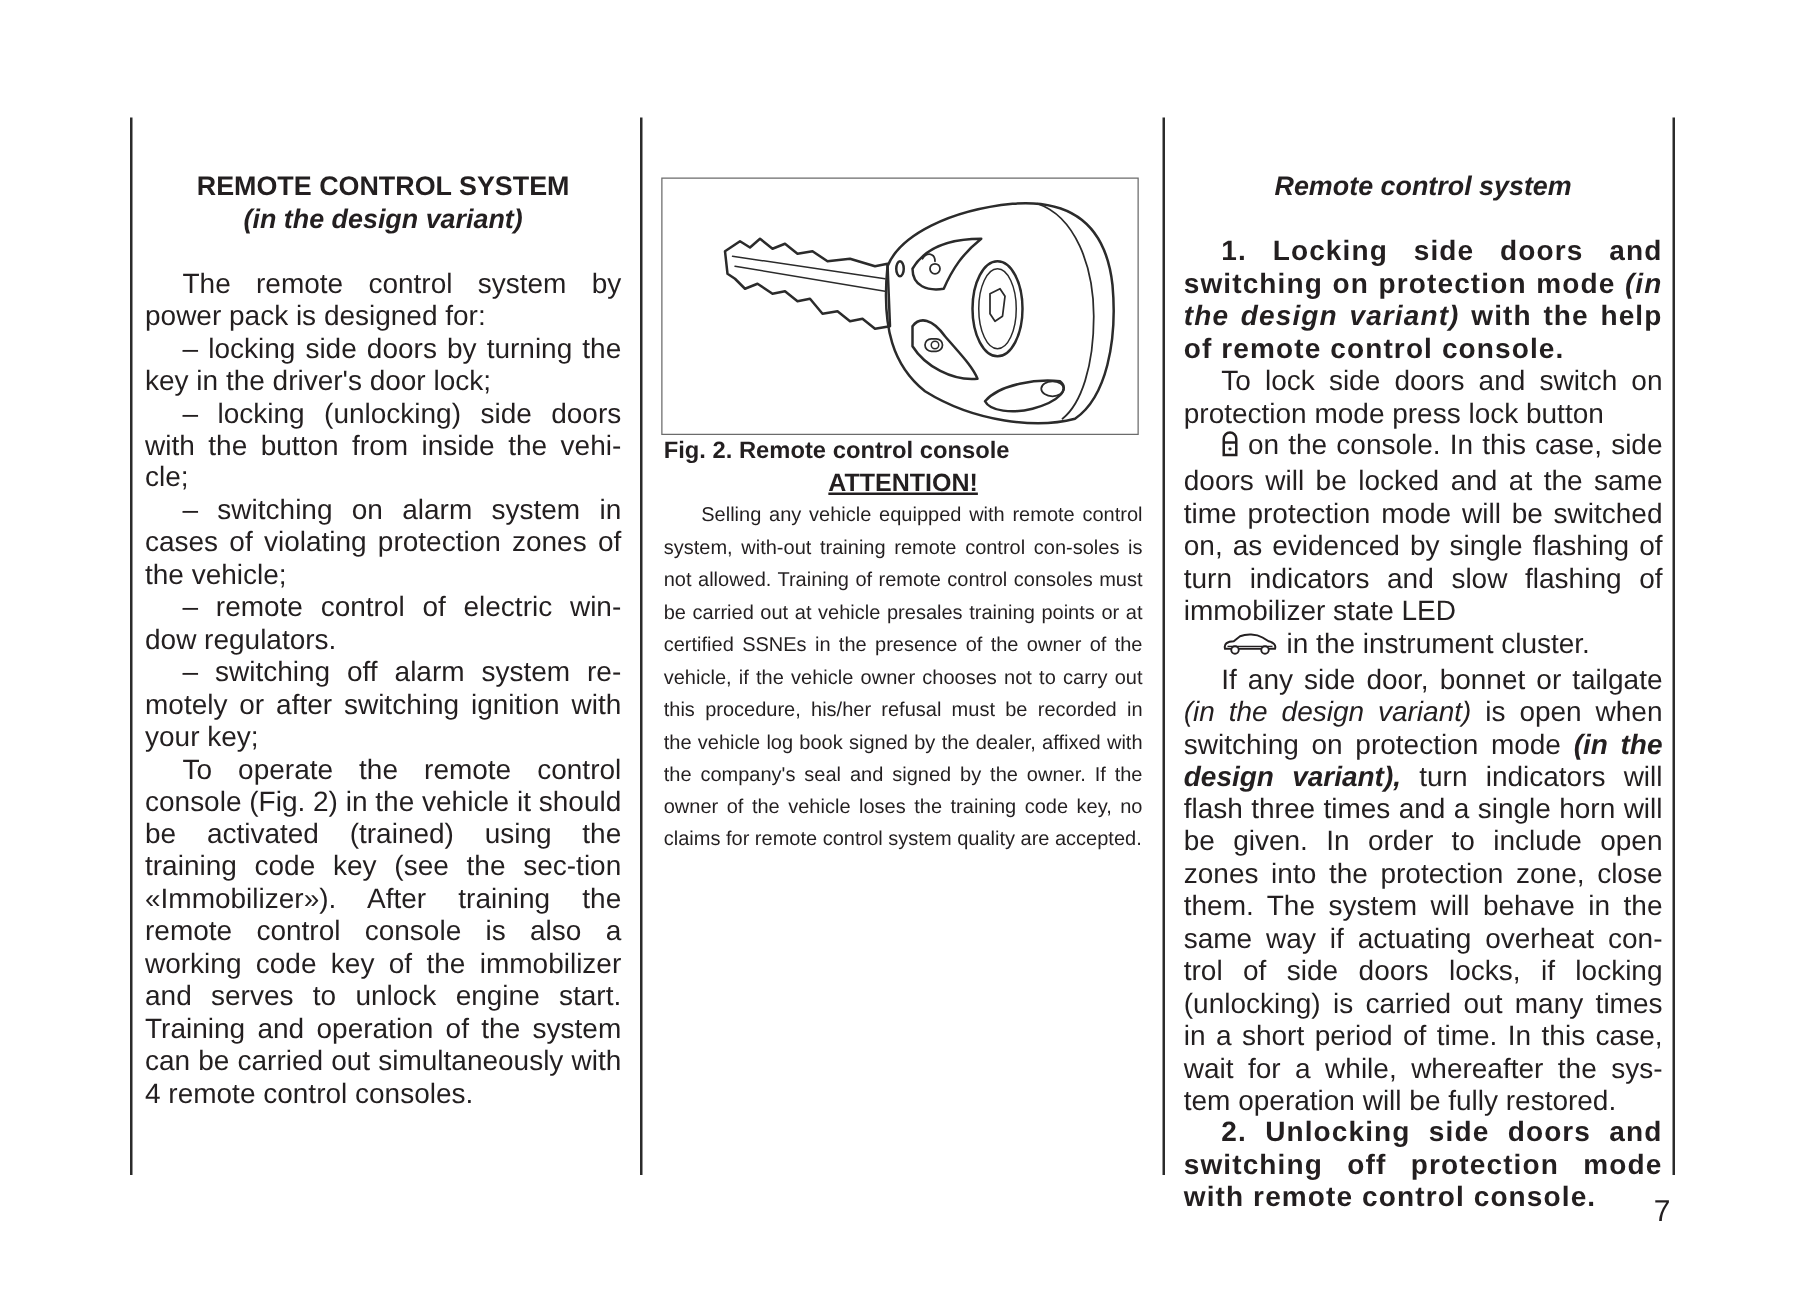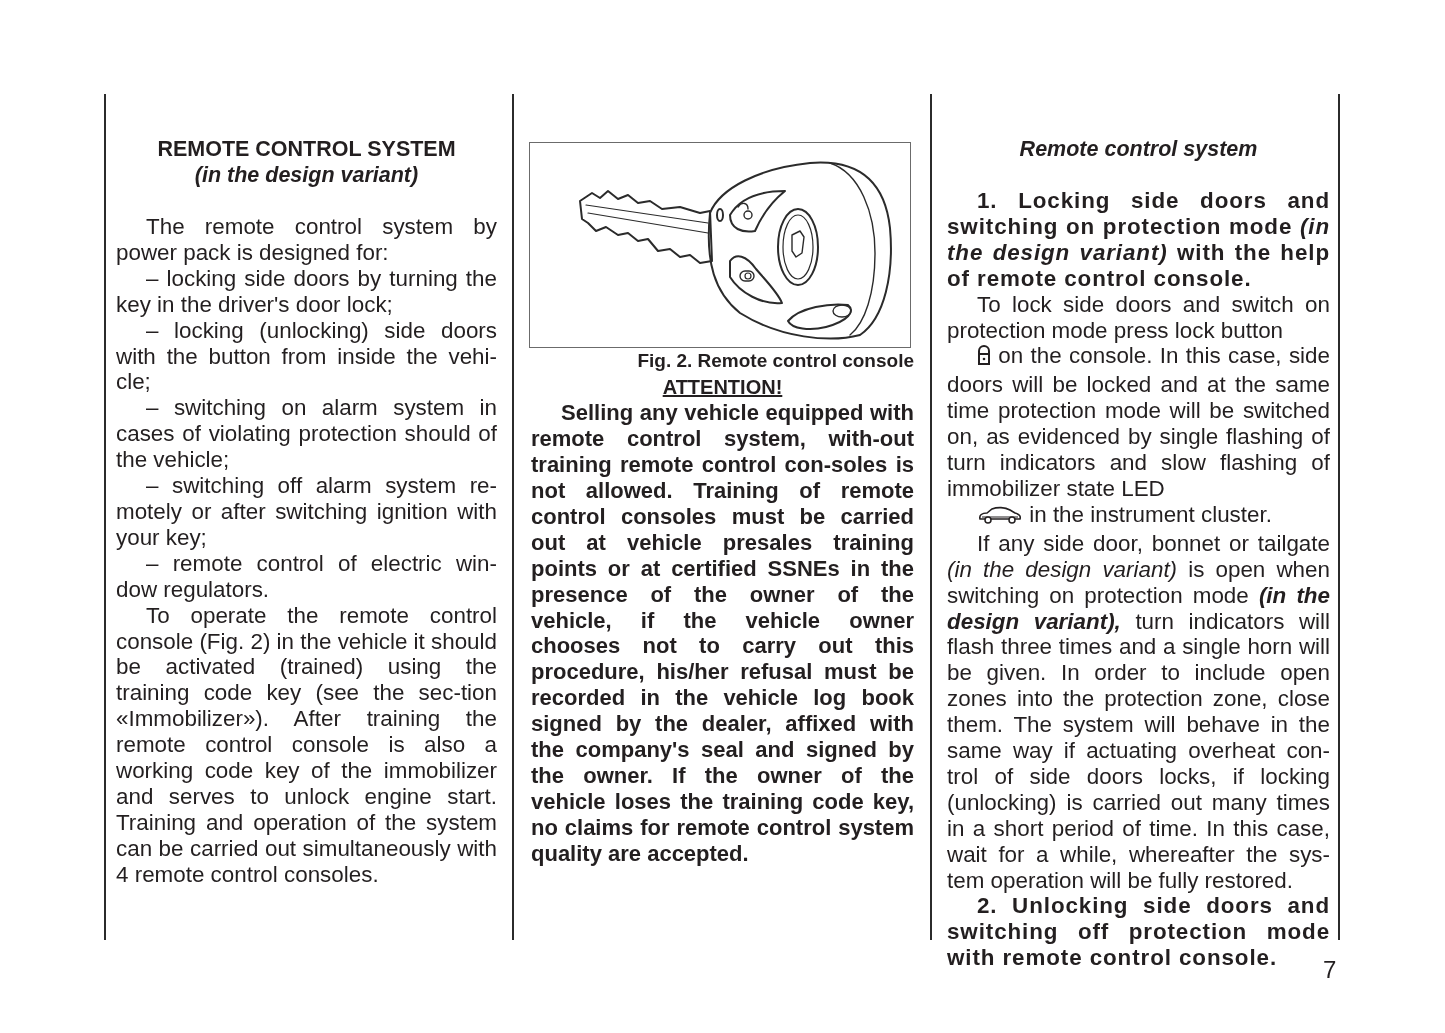--- a/index.html
+++ b/index.html
@@ -18,44 +18,44 @@
   .bi { font-weight: bold; font-style: italic; }
   .gap { height: 26px; }
   #c1 { left: 116px; width: 381px; }
   #c2 { left: 531px; width: 383px; }
   #c3 { left: 947px; width: 383px; }
   .figbox {
     width: 382px; height: 206px; border: 1.5px solid #6b6b6b; margin: 6px 0 0 -2px;
     position: relative; box-sizing: border-box;
   }
   .figbox svg { position: absolute; left: 0; top: 0; }
-  .caption { font-weight: bold; font-size: 19px; text-align: right; margin-top: 14px; }
+  .caption { font-weight: bold; font-size: 19px; text-align: left; margin-top: 14px; }
   .attention { font-weight: bold; font-size: 20px; text-align: center; text-decoration: underline; margin-top: 77px; line-height: 26px; }
-  .warn { font-weight: bold; font-size: 22px; line-height: 25.95px; margin-top: 6px; }
+  .warn { font-weight: normal; font-size: 16px; line-height: 25.95px; margin-top: 6px; }
   .icon-inline { display: inline-block; vertical-align: -3px; }
   .pagenum { position: absolute; left: 1323px; top: 956px; font-size: 24px; }
 </style>
 </head>
 <body>
 
 <div class="rule" style="left:104px;"></div>
 <div class="rule" style="left:512px;"></div>
 <div class="rule" style="left:930px;"></div>
 <div class="rule" style="left:1338px;"></div>
 
 <div class="col" id="c1">
   <p class="head-bold">REMOTE CONTROL SYSTEM</p>
   <p class="head-it">(in the design variant)</p>
   <div class="gap"></div>
   <p class="indent">The remote control system by power pack is designed for:</p>
   <p class="indent">– locking side doors by turning the key in the driver's door lock;</p>
   <p class="indent">– locking (unlocking) side doors with the button from inside the vehi-cle;</p>
-  <p class="indent">– switching on alarm system in cases of violating protection should of the vehicle;</p>
+  <p class="indent">– switching on alarm system in cases of violating protection zones of the vehicle;</p>
+  <p class="indent">– remote control of electric win-dow regulators.</p>
   <p class="indent">– switching off alarm system re-motely or after switching ignition with your key;</p>
-  <p class="indent">– remote control of electric win-dow regulators.</p>
   <p class="indent">To operate the remote control console (Fig. 2) in the vehicle it should be activated (trained) using the training code key (see the sec-tion «Immobilizer»). After training the remote control console is also a working code key of the immobilizer and serves to unlock engine start. Training and operation of the system can be carried out simultaneously with 4 remote control consoles.</p>
 </div>
 
 <div class="col" id="c2">
   <div class="figbox">
     <svg width="380" height="204" viewBox="0 0 380 204">
       <g fill="none" stroke="#2b2b2b" stroke-width="2" stroke-linejoin="round" stroke-linecap="round">
         <path d="M50 58 L62 50 L70 55 L78 48 L88 56 L98 52 L108 60 L120 58 L132 66 L150 64 L170 70 L180 68 L182 118 L170 120 L160 112 L150 114 L140 106 L128 108 L118 96 L108 98 L98 90 L88 92 L76 84 L66 88 L58 80 L52 76 Z"></path>
         <path d="M56 62 L178 80" stroke-width="1.2"></path>
         <path d="M58 70 L178 90" stroke-width="1.2"></path>

